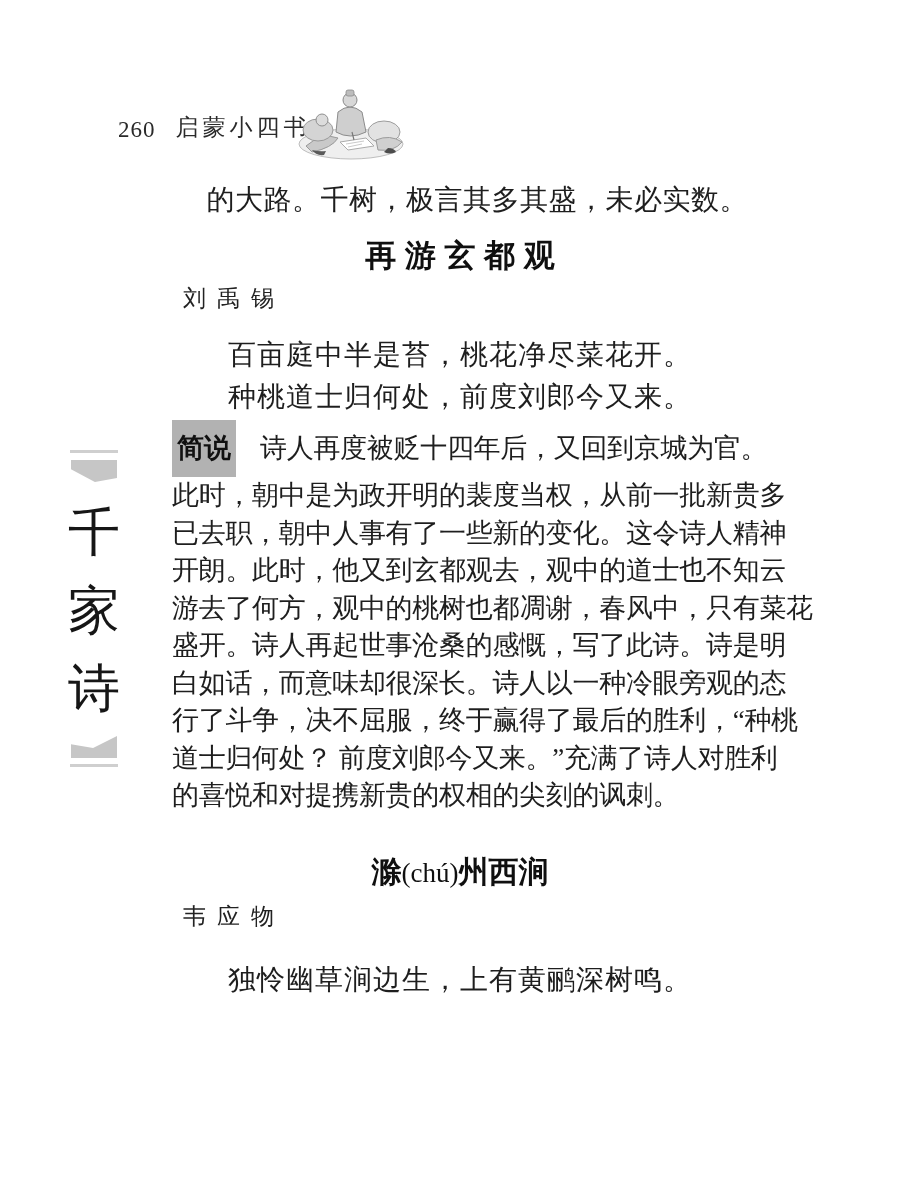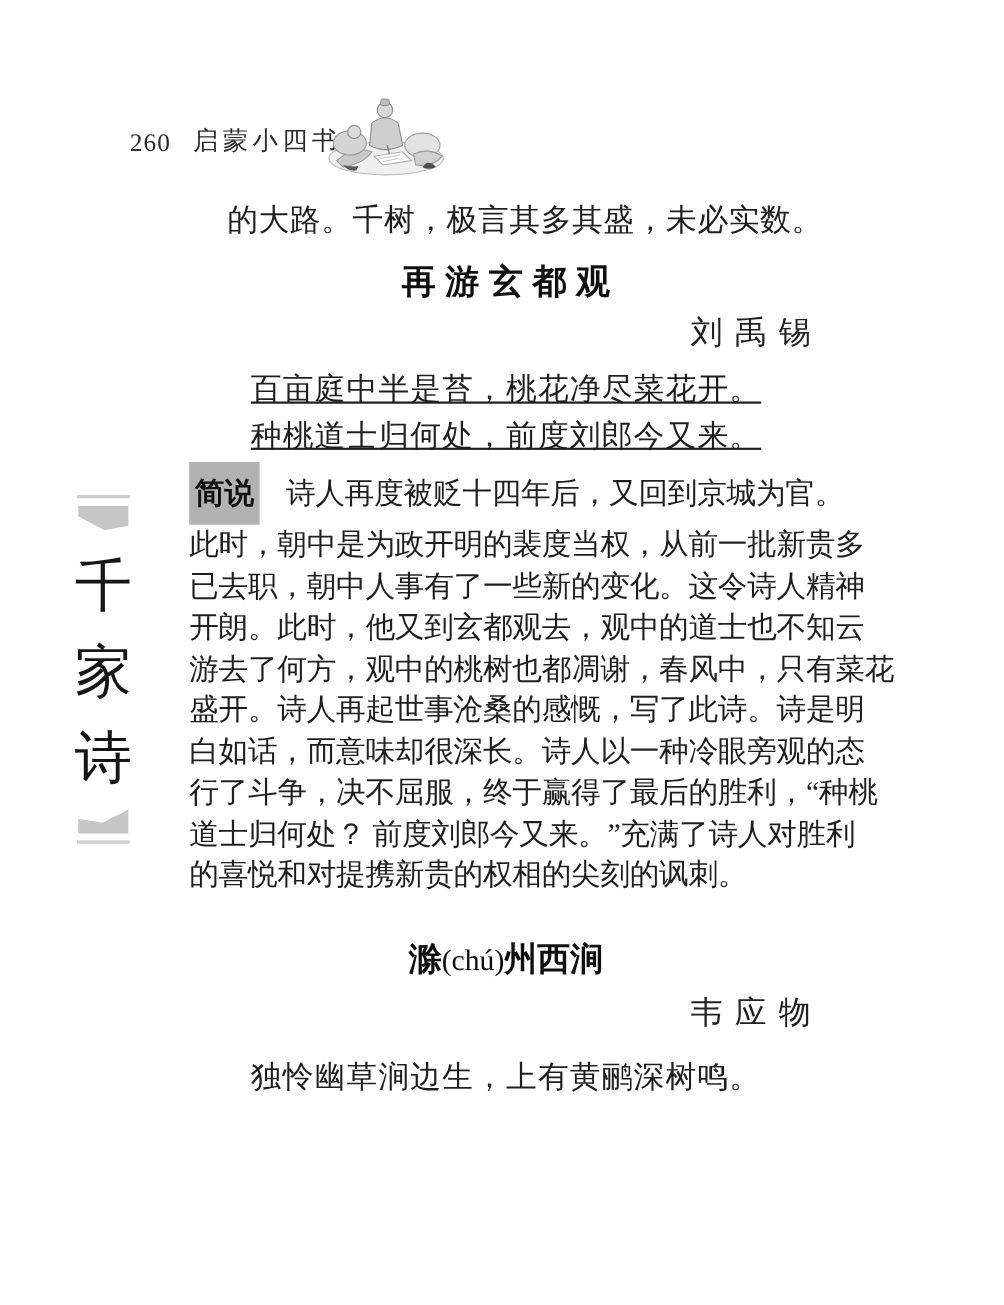--- a/index.html
+++ b/index.html
@@ -52,27 +52,27 @@
     font-weight:700;text-align:center;font-size:31px;color:#0f0f0f;
     white-space:nowrap;
   }
   .poem-title .pinyin{
     font-family:"Liberation Serif","DejaVu Serif",serif;
     font-weight:400;font-size:27px;
   }
   .t1{top:235px;}
   .t2{top:852px;font-size:30px;}
   .poem-author{
-    text-align:right;font-size:29px;color:#222;
+    text-align:left;font-size:23px;color:#222;
     letter-spacing:11px;text-indent:11px;
   }
   .a1{top:283px;}
   .a2{top:901px;}
   .poem-lines{text-align:center;font-size:28px;line-height:42px;white-space:nowrap;}
-  .pl1{top:334px;text-decoration:underline;}
+  .pl1{top:334px;}
   .pl2{top:960px;line-height:40px;}
   .poem-lines .poem-line{letter-spacing:1px;}
   .commentary{top:420px;font-size:27px;line-height:37.5px;}
   .commentary-line{white-space:nowrap;letter-spacing:-0.3px;}
   .jianshuo-box{
     display:inline-block;
     font-family:"Liberation Sans","DejaVu Sans",sans-serif;
     font-weight:700;font-size:27px;line-height:33px;
     background:var(--label-bg);color:#101010;
     padding:12px 5px;margin-right:24px;letter-spacing:0;

